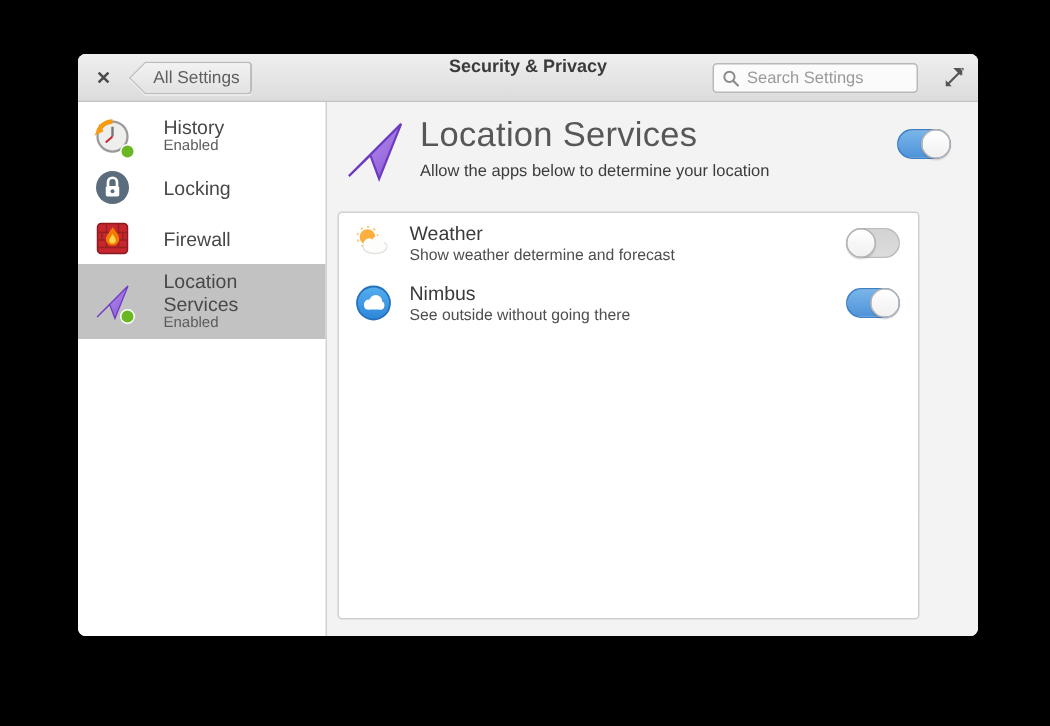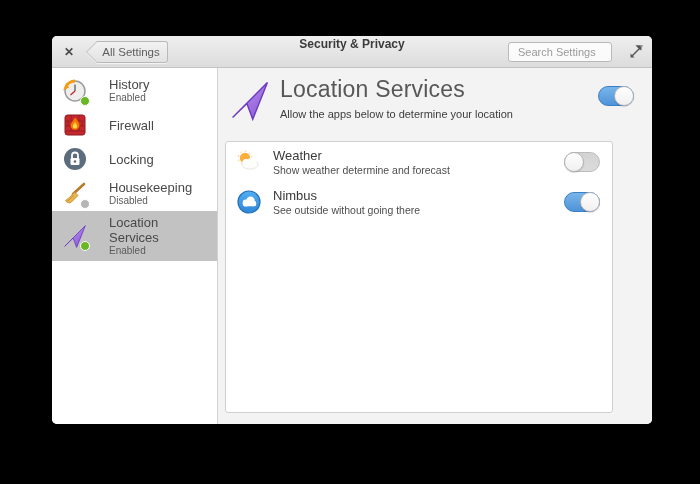--- a/index.html
+++ b/index.html
@@ -20,21 +20,21 @@
     filter:drop-shadow(0 1px 0 rgba(255,255,255,.6)); }
   .back-outer { position:absolute; inset:0; background:#b9b9b9;
     clip-path:polygon(0 50%, 11px 0, 100% 0, 100% 100%, 11px 100%); border-radius:3px; }
   .back-inner { position:absolute; inset:1px; background:linear-gradient(#f2f2f2,#e2e2e2);
     clip-path:polygon(0 50%, 10px 0, 100% 0, 100% 100%, 10px 100%); border-radius:2px;
     display:flex; align-items:center; justify-content:center;
     font-size:11.5px; color:#5e5e5e; padding-left:8px; }
   .tb-title { position:absolute; left:0; right:0; top:0; height:16px;
     display:flex; align-items:center; justify-content:center;
     font-size:12px; font-weight:bold; color:#3b3b3b; pointer-events:none; }
-  .search-box { position:absolute; right:40px; top:6px; width:104px; height:20px;
+  .search-box { position:absolute; right:40px; top:6px; width:137px; height:20px;
     background:#fbfbfb; border:1px solid #b9b9b9; border-radius:3px;
     display:flex; align-items:center; padding:0 5px; gap:4px; }
   .search-box input { border:none; outline:none; background:transparent; width:92px;
     font-size:11px; color:#444; font-family:"Liberation Sans", sans-serif; }
   .search-box input::placeholder { color:#9a9a9a; }
   .expand-btn { position:absolute; right:8px; top:8px; width:16px; height:16px; }
 
   
   .content { position:absolute; top:32px; bottom:0; left:0; right:0; display:flex; }
   .sidebar { width:166px; background:#ffffff; border-right:1px solid #d2d2d2;
@@ -191,51 +191,39 @@
         </div>
         <div class="side-text">
           <div class="t">History</div>
           <div class="s">Enabled</div>
         </div>
       </div>
 
       <div class="side-item">
         <div class="side-icon">
           <svg width="26" height="26">
+              <use href="#ic-lock"></use>
+            </svg>
+        </div>
+        <div class="side-text">
+          <div class="t">Locking</div>
+        </div>
+      </div>
+
+      <div class="side-item">
+        <div class="side-icon">
+          <svg width="26" height="26">
               <use href="#ic-firewall"></use>
             </svg>
         </div>
         <div class="side-text">
           <div class="t">Firewall</div>
         </div>
       </div>
 
-      <div class="side-item">
-        <div class="side-icon">
-          <svg width="26" height="26">
-              <use href="#ic-lock"></use>
-            </svg>
-        </div>
-        <div class="side-text">
-          <div class="t">Locking</div>
-        </div>
-      </div>
-
-      <div class="side-item">
-        <div class="side-icon">
-          <svg width="26" height="26">
-              <use href="#ic-broom"></use>
-            </svg>
-          <div class="badge gray"></div>
-        </div>
-        <div class="side-text">
-          <div class="t">Housekeeping</div>
-          <div class="s">Disabled</div>
-        </div>
-      </div>
 
       <div class="side-item selected">
         <div class="side-icon">
           <svg width="26" height="26">
               <use href="#ic-location"></use>
             </svg>
           <div class="badge green"></div>
         </div>
         <div class="side-text">
           <div class="t">Location Services</div>

